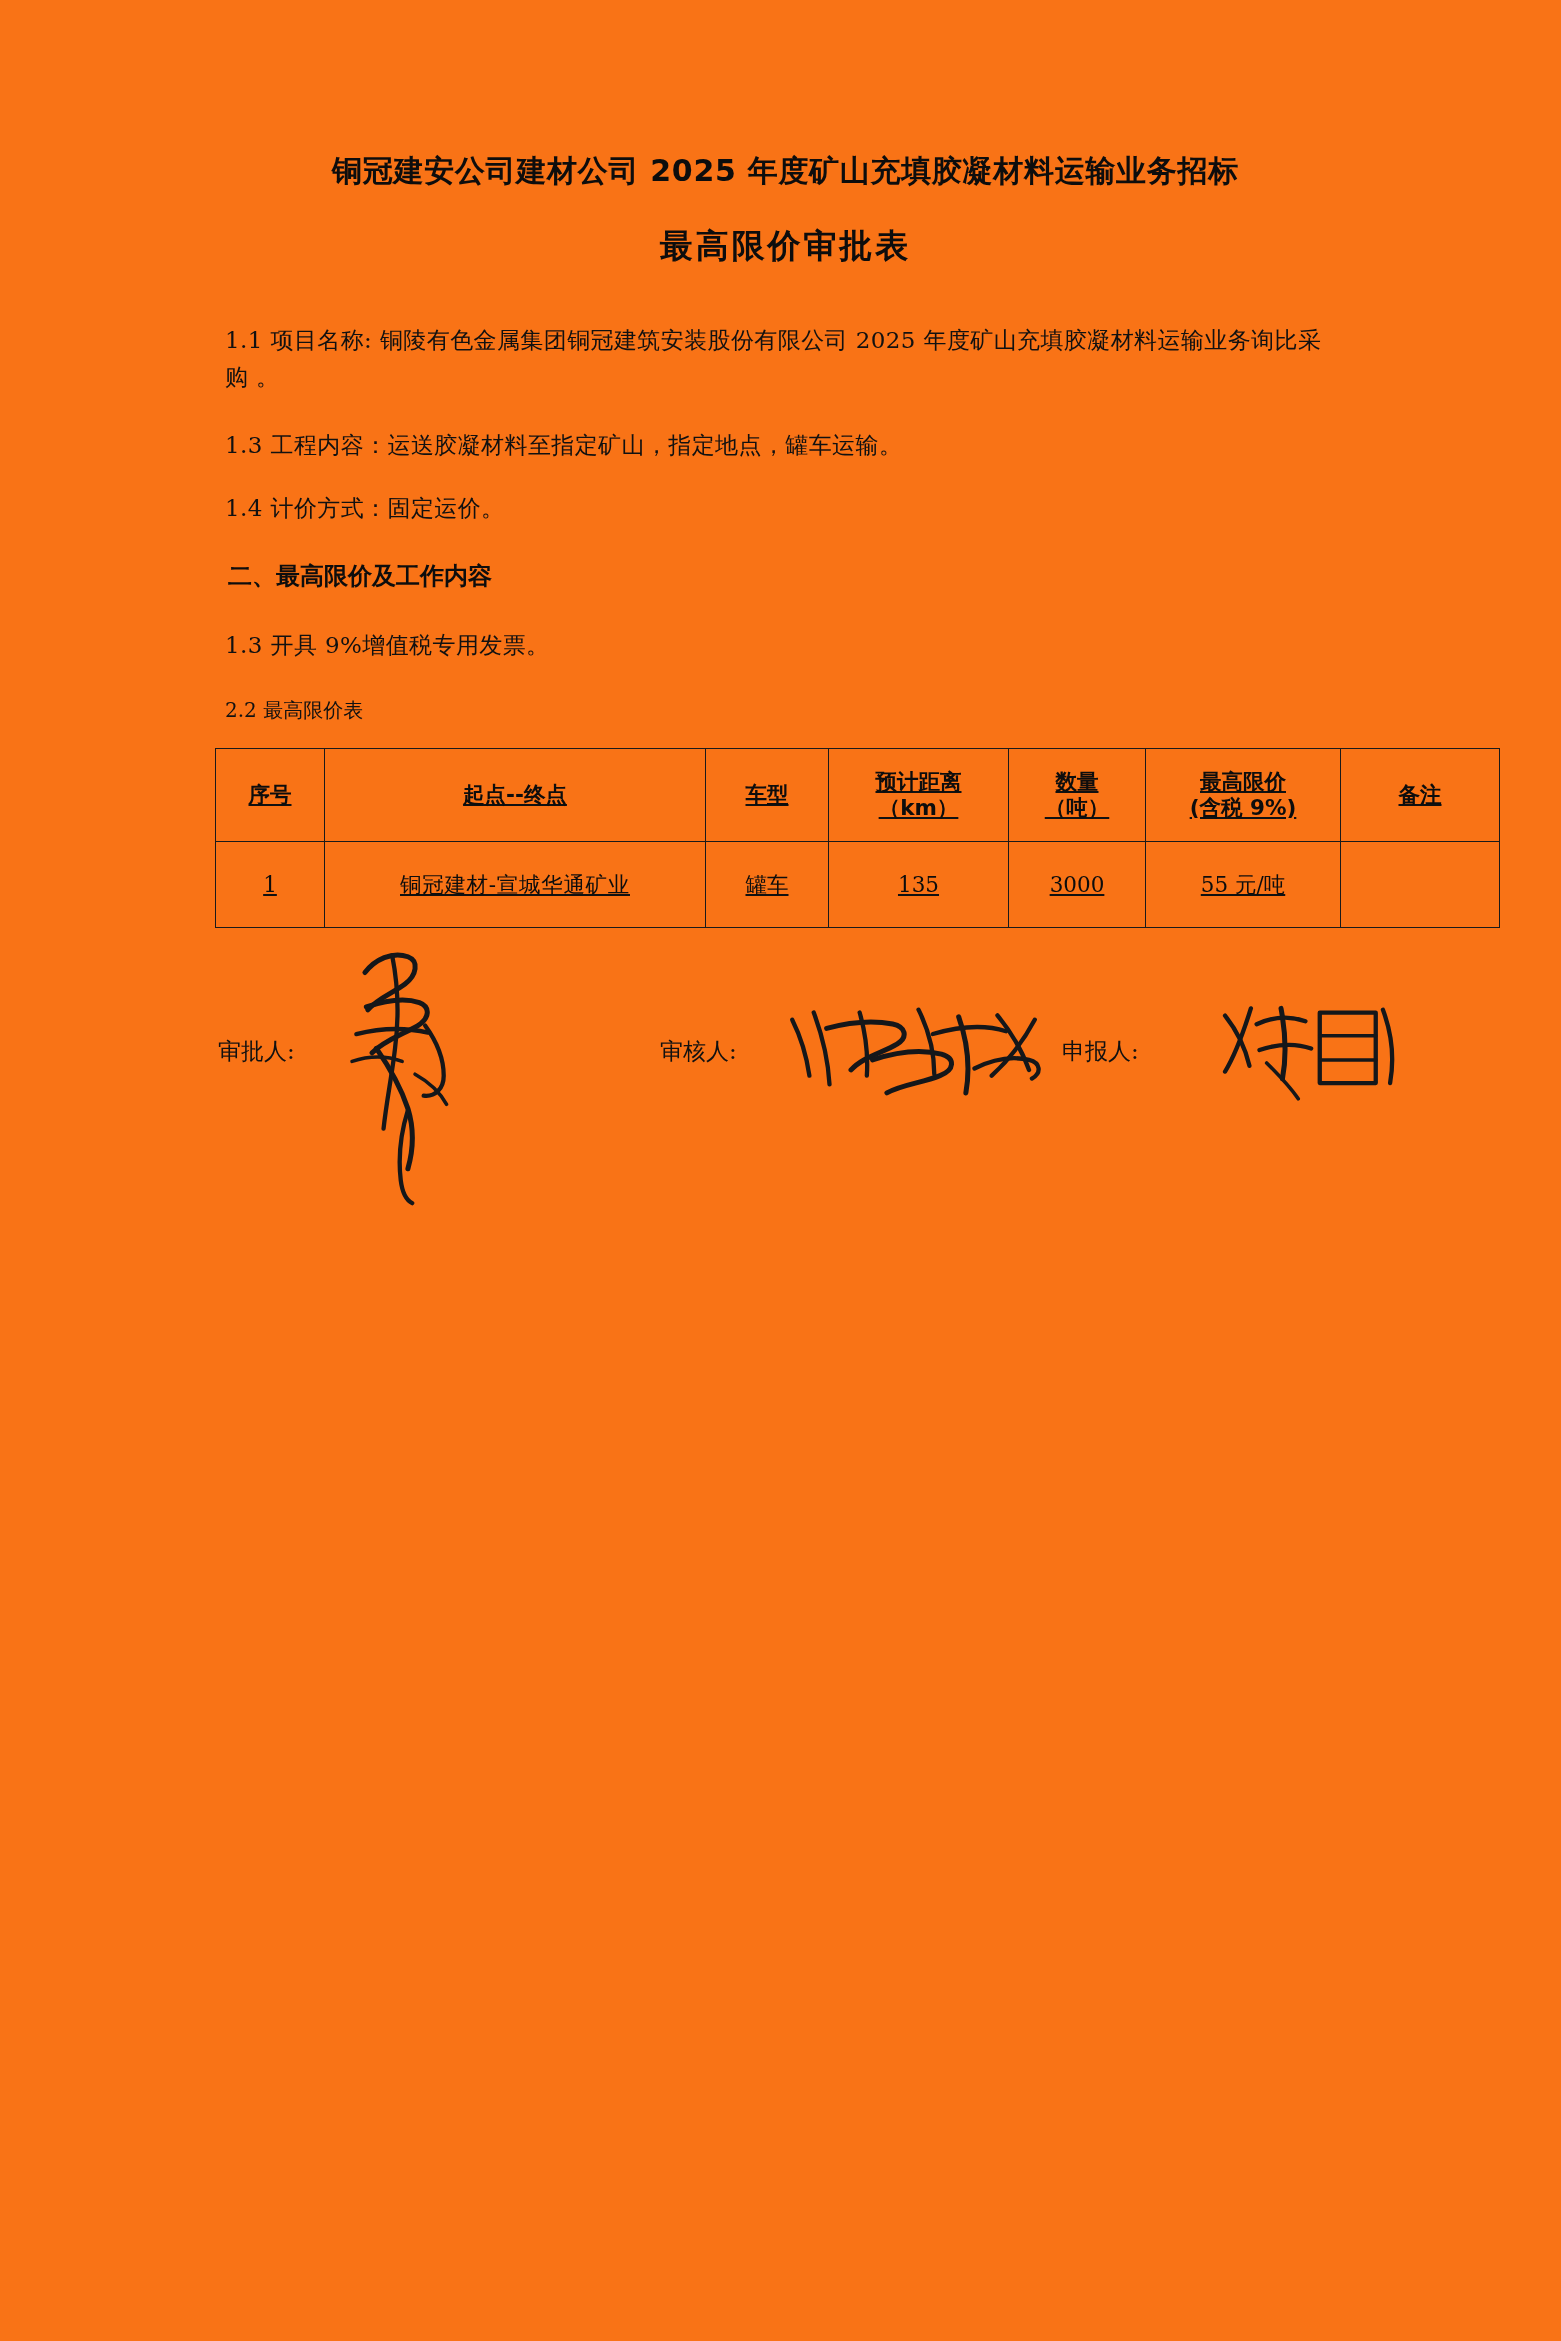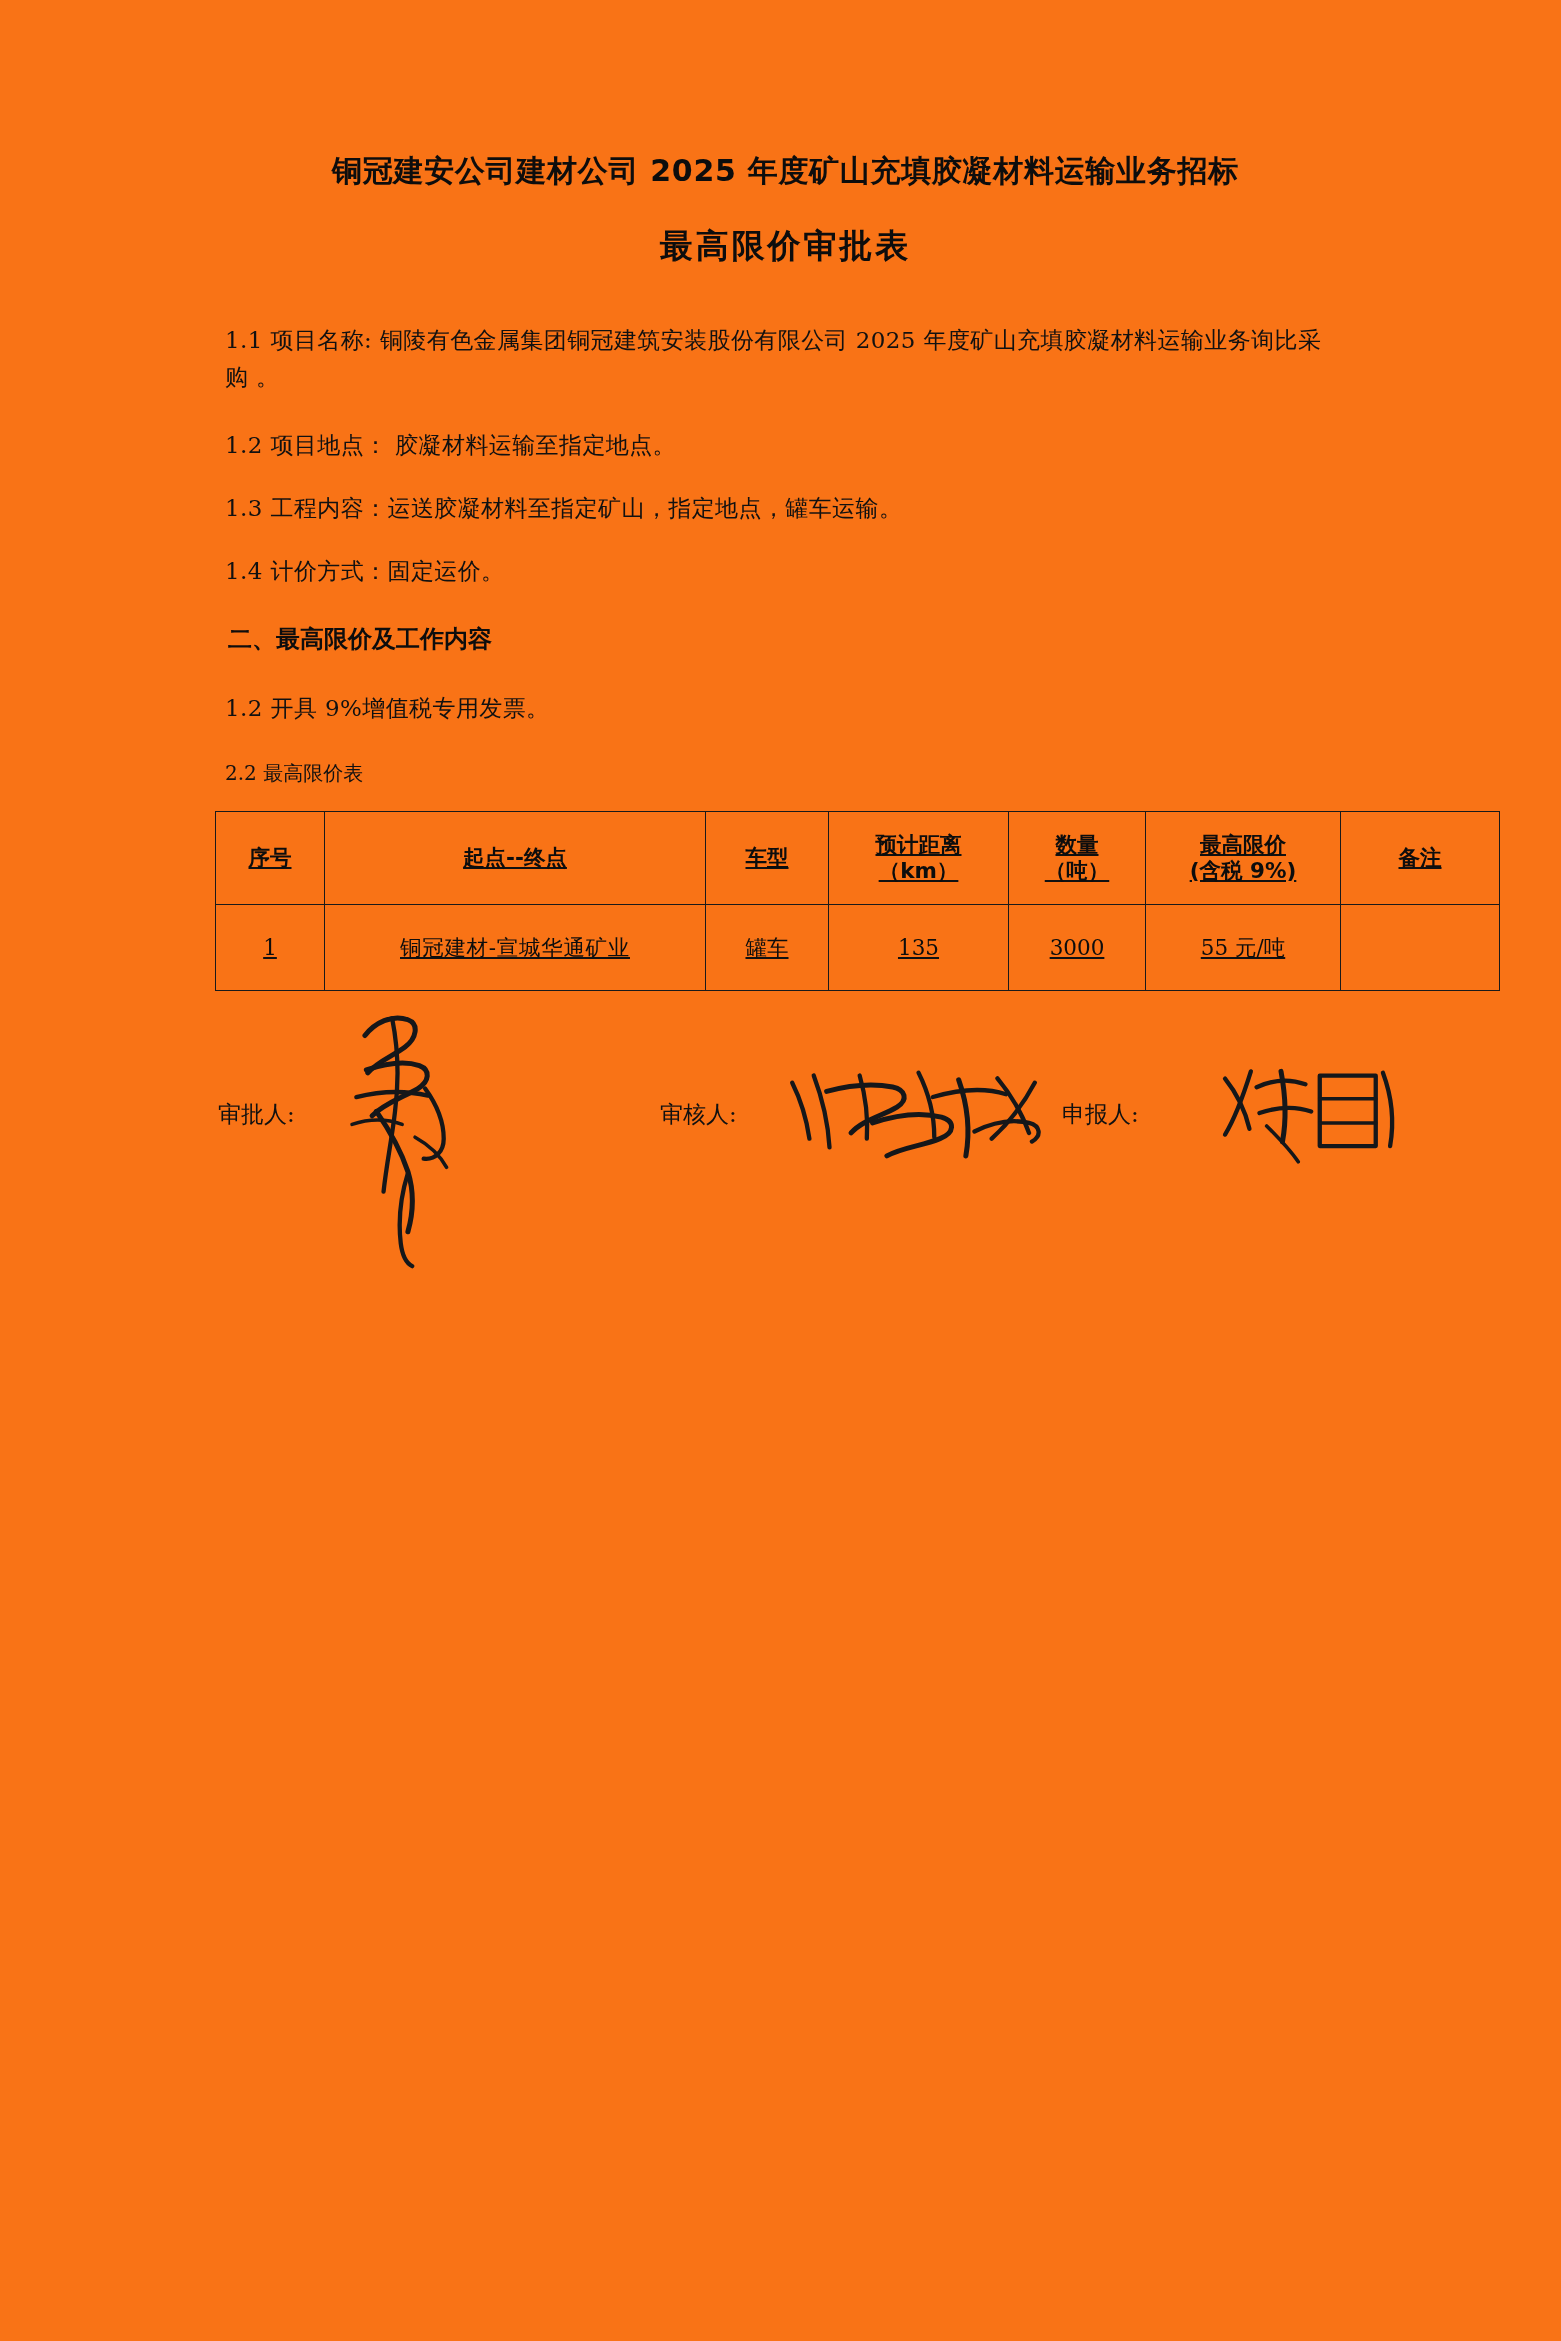--- a/index.html
+++ b/index.html
@@ -146,27 +146,26 @@
 <body>
 
 <div class="page">
   <div class="content">
 
     <div class="title-line1">铜冠建安公司建材公司 2025 年度矿山充填胶凝材料运输业务招标</div>
     <div class="title-line2">最高限价审批表</div>
 
 
     <div class="para-wrap">1.1 项目名称: 铜陵有色金属集团铜冠建筑安装股份有限公司 2025 年度矿山充填胶凝材料运输业务询比采购 。</div>
-    <div class="para">1.2 项目地点： 胶凝材料运输至指定地点。</div>
     <div class="para">1.3 工程内容：运送胶凝材料至指定矿山，指定地点，罐车运输。</div>
     <div class="para">1.4 计价方式：固定运价。</div>
 
     <div class="section-heading">二、最高限价及工作内容</div>
 
-    <div class="para">1.2 开具 9%增值税专用发票。</div>
+    <div class="para">1.3 开具 9%增值税专用发票。</div>
     <div class="sub-label">2.2 最高限价表</div>
 
     <table class="price-table">
       <thead>
         <tr>
           <th class="col-no">
             <div>序号</div>
           </th>
           <th class="col-route">
             <div>起点--终点</div>

